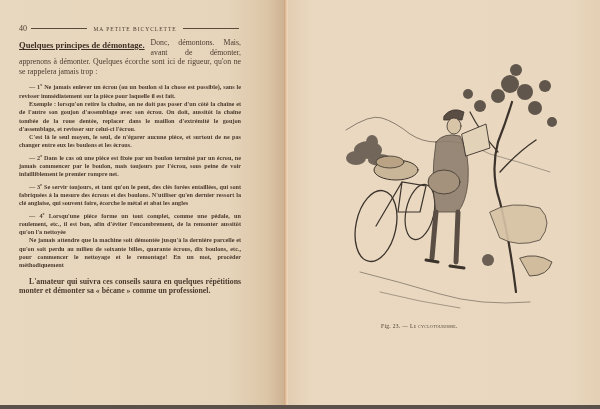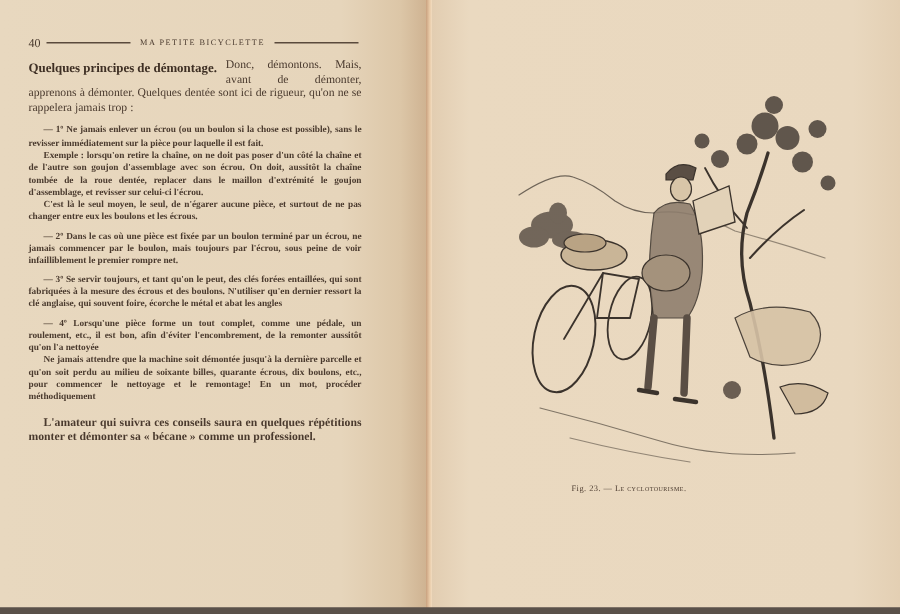--- a/index.html
+++ b/index.html
@@ -34,21 +34,21 @@
     .rule { flex: 1; height: 1px; background: #5a4a3c; }
     .head-title { letter-spacing: 1px; font-size: 5.5px; margin: 0 6px; text-transform: uppercase; }
 
     .body-text {
       position: absolute; left: 19px; top: 38px; width: 222px;
       font-size: 6.2px; line-height: 8.3px; text-align: justify;
     }
     .body-text p { margin: 0; }
     .body-text .big { font-size: 7.8px; line-height: 9.6px; }
     .section-title {
-      font-weight: bold; font-size: 8.6px;
+      font-weight: bold; text-decoration: underline; font-size: 8.6px;
       float: left; margin-right: 6px; margin-top: 3px; color: #3e2f24;
     }
     .indent { text-indent: 10px; font-weight: bold; }
     .gap { margin-top: 4px !important; }
     .gap2 { margin-top: 7px !important; }
 
     .figure {
       position: absolute; left: 52px; top: 62px; width: 232px; height: 248px;
     }
     .caption {
@@ -64,21 +64,21 @@
     <div class="running-head">
       <span class="page-number">40</span>
       <span class="rule"></span>
       <span class="head-title">Ma petite bicyclette</span>
       <span class="rule"></span>
     </div>
 
     <div class="body-text">
       <p class="big">
         <span class="section-title">Quelques principes de démontage.</span>
-        <span>Donc, démontons. Mais, avant de démonter, apprenons à démonter. Quelques dentée sont ici de rigueur, qu'on ne se rappelera jamais trop :</span>
+        <span>Donc, démontons. Mais, avant de démonter, apprenons à démonter. Quelques écorche sont ici de rigueur, qu'on ne se rappelera jamais trop :</span>
       </p>
       <p class="indent gap2">— 1º Ne jamais enlever un écrou (ou un boulon si la chose est possible), sans le revisser immédiatement sur la pièce pour laquelle il est fait.</p>
       <p class="indent">Exemple : lorsqu'on retire la chaîne, on ne doit pas poser d'un côté la chaîne et de l'autre son goujon d'assemblage avec son écrou. On doit, aussitôt la chaîne tombée de la roue dentée, replacer dans le maillon d'extrémité le goujon d'assemblage, et revisser sur celui-ci l'écrou.</p>
       <p class="indent">C'est là le seul moyen, le seul, de n'égarer aucune pièce, et surtout de ne pas changer entre eux les boulons et les écrous.</p>
       <p class="indent gap">— 2º Dans le cas où une pièce est fixée par un boulon terminé par un écrou, ne jamais commencer par le boulon, mais toujours par l'écrou, sous peine de voir infailliblement le premier rompre net.</p>
       <p class="indent gap">— 3º Se servir toujours, et tant qu'on le peut, des clés forées entaillées, qui sont fabriquées à la mesure des écrous et des boulons. N'utiliser qu'en dernier ressort la clé anglaise, qui souvent foire, écorche le métal et abat les angles</p>
       <p class="indent gap">— 4º Lorsqu'une pièce forme un tout complet, comme une pédale, un roulement, etc., il est bon, afin d'éviter l'encombrement, de la remonter aussitôt qu'on l'a nettoyée</p>
       <p class="indent">Ne jamais attendre que la machine soit démontée jusqu'à la dernière parcelle et qu'on soit perdu au milieu de soixante billes, quarante écrous, dix boulons, etc., pour commencer le nettoyage et le remontage! En un mot, procéder méthodiquement</p>
       <p class="indent big gap2">L'amateur qui suivra ces conseils saura en quelques répétitions monter et démonter sa « bécane » comme un professionel.</p>
     </div>

